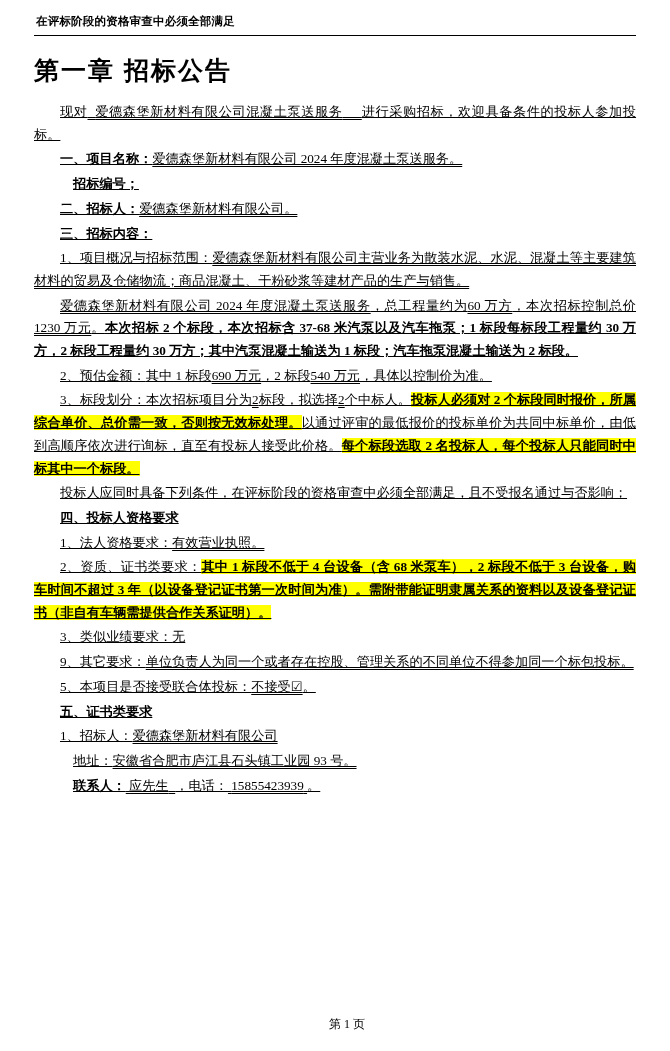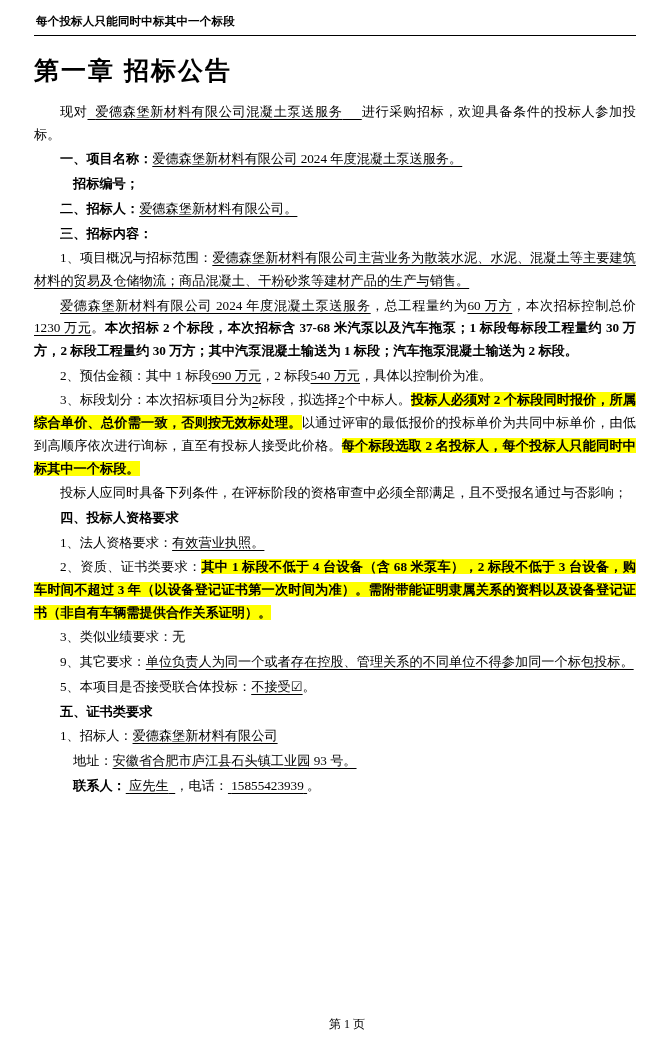--- a/index.html
+++ b/index.html
@@ -40,20 +40,21 @@
     font-weight: bold;
     font-family: "Liberation Sans", sans-serif;
     letter-spacing: 2px;
     margin: 18px 0 14px 0;
   }
   p {
     margin: 0 0 2px 0;
     font-size: 13.2px;
     line-height: 1.72;
     text-align: justify;
+    text-decoration: underline;
   }
   .indent2 { text-indent: 26px; }
   .indent3 { text-indent: 39px; }
   .u {
     text-decoration: underline;
     text-underline-offset: 3px;
   }
   .b { font-weight: bold; }
   .hl {
     background: #ffff00;
@@ -71,21 +72,21 @@
     width: 670px;
     text-align: center;
     font-size: 12px;
   }
 </style>
 </head>
 <body>
 
 <div class="page">
 
-  <div class="header-title">每个投标人只能同时中标其中一个标段</div>
+  <div class="header-title">在评标阶段的资格审查中必须全部满足</div>
   <div class="header-rule"></div>
 
   <div class="doc-title">第一章    招标公告</div>
 
   <p class="indent2">
     <span>现对</span><span class="space-u">&nbsp;&nbsp;</span><span class="u">爱德森堡新材料有限公司混凝土泵送服务</span><span class="space-u">&nbsp;&nbsp;&nbsp;&nbsp;&nbsp;</span><span>进行采购招标，欢迎具备条件的投标人参加投标。</span>
   </p>
 
   <p class="indent2">
     <span class="b">一、项目名称：</span><span class="u">爱德森堡新材料有限公司 2024 年度混凝土泵送服务。</span>

